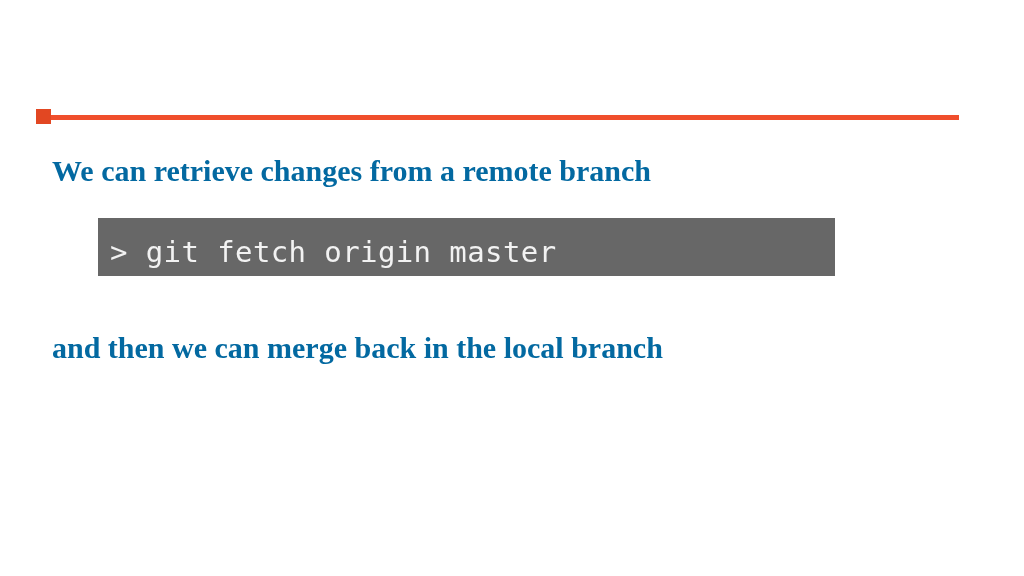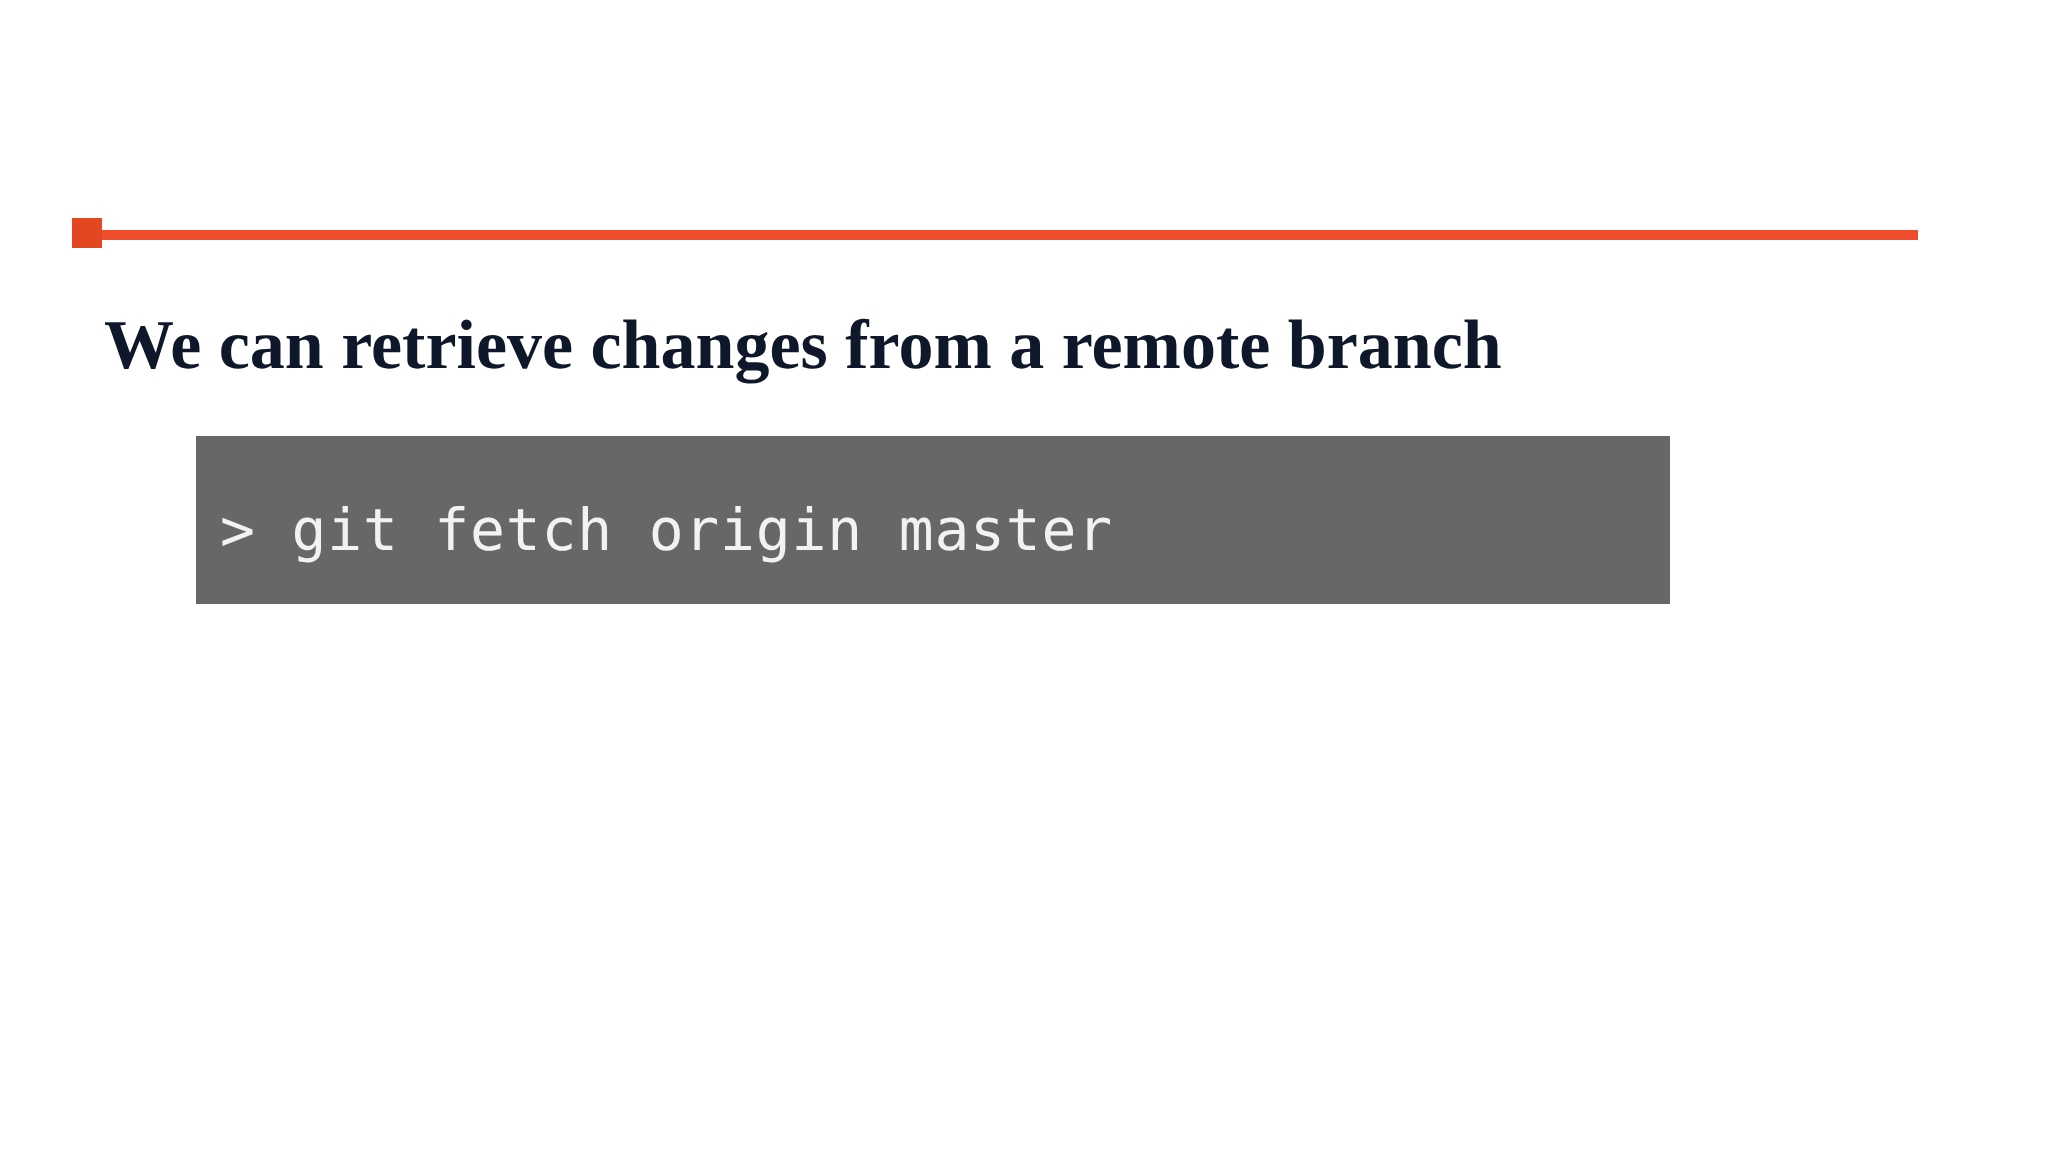--- a/index.html
+++ b/index.html
@@ -42,32 +42,32 @@
     top: -6px;
     width: 15px;
     height: 15px;
     background: #e24722;
   }
   .body-line {
     position: absolute;
     margin: 0;
     font-family: "Liberation Serif", serif;
     font-weight: bold;
-    font-size: 35px;
+    font-size: 30px;
     line-height: 1.1;
-    color: #0f172a;
+    color: #0369a1;
     white-space: nowrap;
   }
   .body-line.first  { left: 52px; top: 154px; }
   .body-line.second { left: 52px; top: 331px; }
   .code-block {
     position: absolute;
     left: 98px;
     width: 737px;
-    height: 84px;
+    height: 58px;
     background: #676767;
     display: flex;
     align-items: center;
     box-sizing: border-box;
     padding-left: 12px;
     padding-top: 9px;
   }
   .code-block.first  { top: 218px; }
   .code-block.second { top: 390px; }
   .code-text {
@@ -87,15 +87,16 @@
   <div class="title-rule">
     <div class="title-rule-square"></div>
   </div>
 
   <p class="body-line first">We can retrieve changes from a remote branch</p>
 
   <div class="code-block first">
     <span class="code-text">&gt; git fetch origin master</span>
   </div>
 
+  <p class="body-line second">and then we can merge back in the local branch</p>
 
 
 </div>
 
 </body></html>

